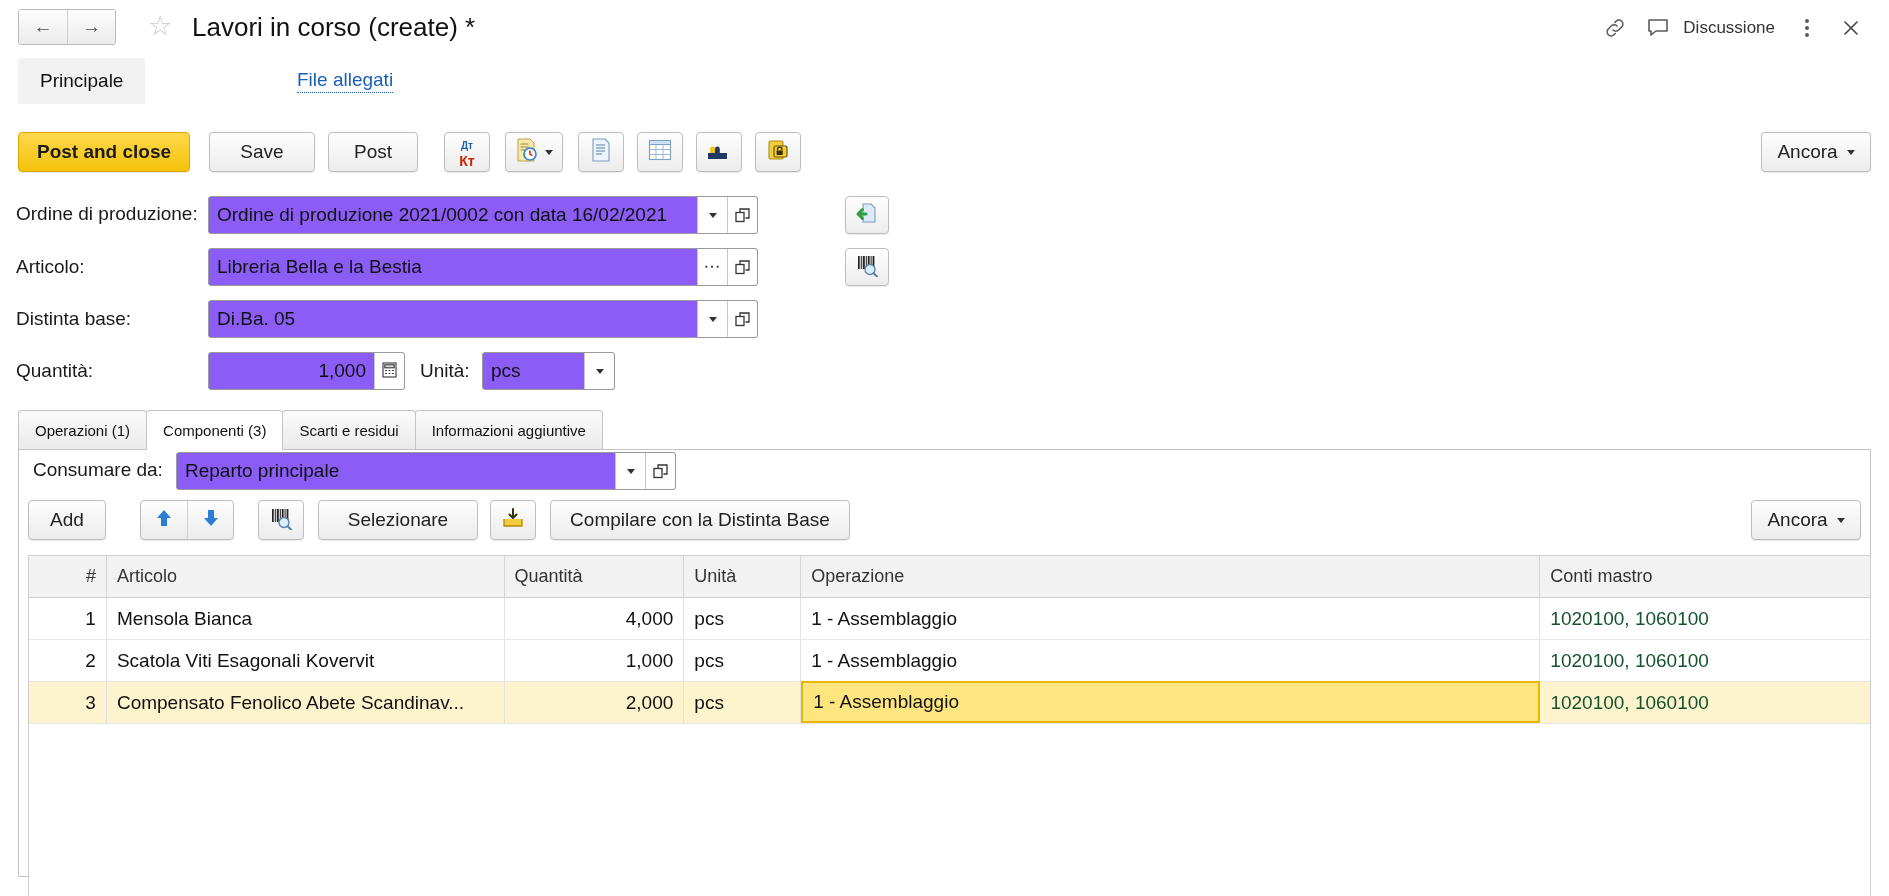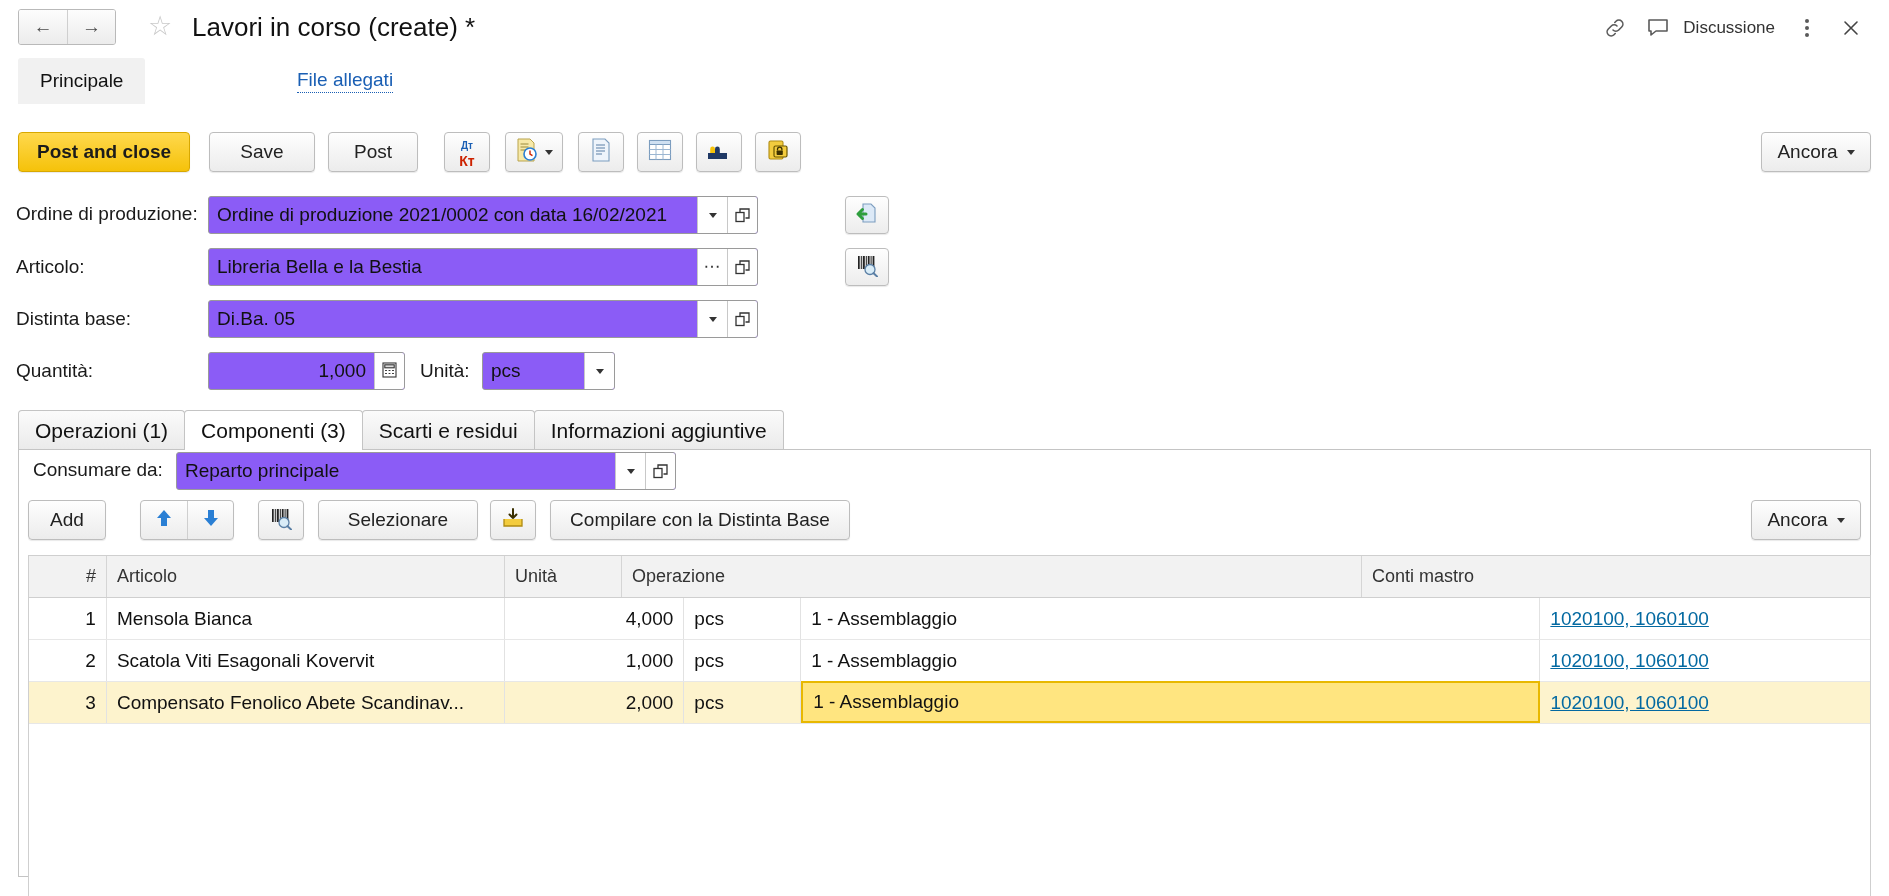--- a/index.html
+++ b/index.html
@@ -123,21 +123,21 @@
   }
   .fbtn.dots { font-size: 17px; letter-spacing: 1px; line-height: 10px; }
 
   .caret { width: 0;height: 0;border-left: 5px solid transparent;border-right: 5px solid transparent;border-top: 6px solid #333; }
   .caret.sm { border-left-width:4px;border-right-width:4px;border-top-width:5px; }
 
   
   .itabs { position: absolute; left: 18px; top: 410px; height: 40px; display: flex; }
   .itab {
     height: 40px; display: flex; align-items: center; padding: 0 16px;
-    font-size: 21px; color: #111; white-space: nowrap;
+    font-size: 15px; color: #111; white-space: nowrap;
     border: 1px solid #c4c4c4; border-bottom: none;
     background: linear-gradient(to bottom,#fbfbfb 0%,#eaeaea 100%);
     border-radius: 4px 4px 0 0;
     margin-right: -1px; cursor: pointer;
   }
   .itab.active { background: #fff; border-color: #c4c4c4; position: relative; z-index: 3; }
 
   .panel {
     position: absolute; left: 18px; top: 449px;
     width: 1853px; height: 428px;
@@ -160,21 +160,21 @@
   }
   .ghead .gcell { border-right: 1px solid #d5d5d5; }
   .gcell.num { justify-content: flex-end; }
   .gcell.last { border-right: none; }
   .gbody .grow { border-bottom: 1px solid #e7e7e7; }
   .grow.sel { background: #fdf3cd; }
   .gcell.cellsel {
     background: #ffe580; border: 2px solid #e8b800; margin: -1px 0;
     height: 42px; align-items: center;
   }
-  .glink { color: #0369a1; text-decoration: underline; cursor: pointer; }
+  .glink { color: #14532d; cursor: pointer; }
 
   .c-idx  { width: 78px; }
   .c-art  { width: 398px; }
   .c-qta  { width: 180px; }
   .c-uni  { width: 117px; }
   .c-ope  { width: 740px; }
   .c-con  { width: 330px; }
 
   .gempty { height: 240px; background: #fff; }
 </style>
@@ -487,20 +487,21 @@
     <span>Ancora</span>
     <span class="caret sm" style="margin-left:9px;"></span>
   </div>
 </div>
 
 <div class="grid">
 
   <div class="grow ghead">
     <div class="gcell c-idx num">#</div>
     <div class="gcell c-art">Articolo</div>
+    <div class="gcell c-qta">Quantità</div>
     <div class="gcell c-uni">Unità</div>
     <div class="gcell c-ope">Operazione</div>
     <div class="gcell c-con last">Conti mastro</div>
   </div>
 
   <div class="gbody">
 
     <div class="grow">
       <div class="gcell c-idx num">1</div>
       <div class="gcell c-art">Mensola Bianca</div>

